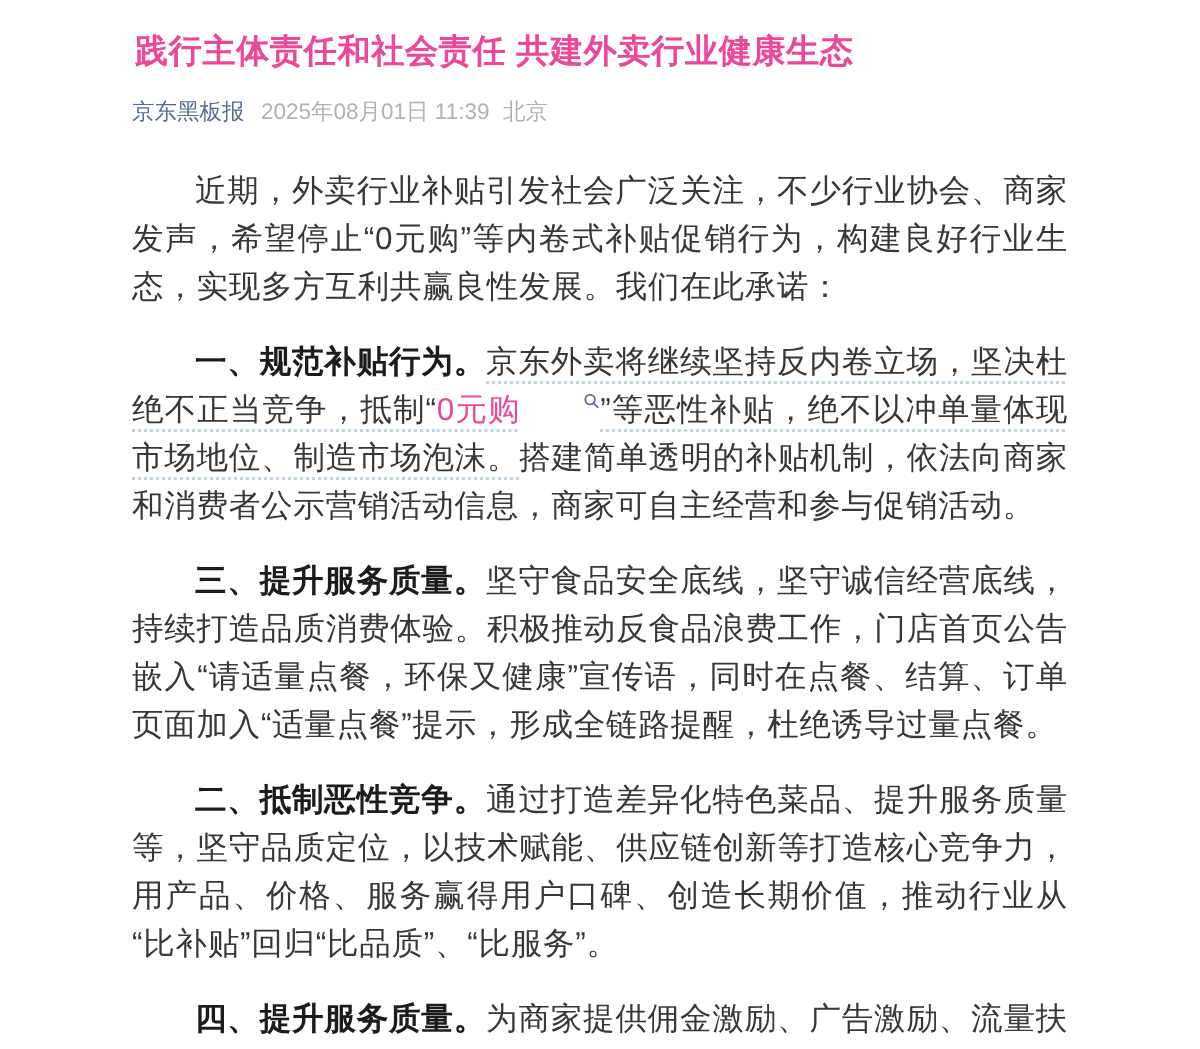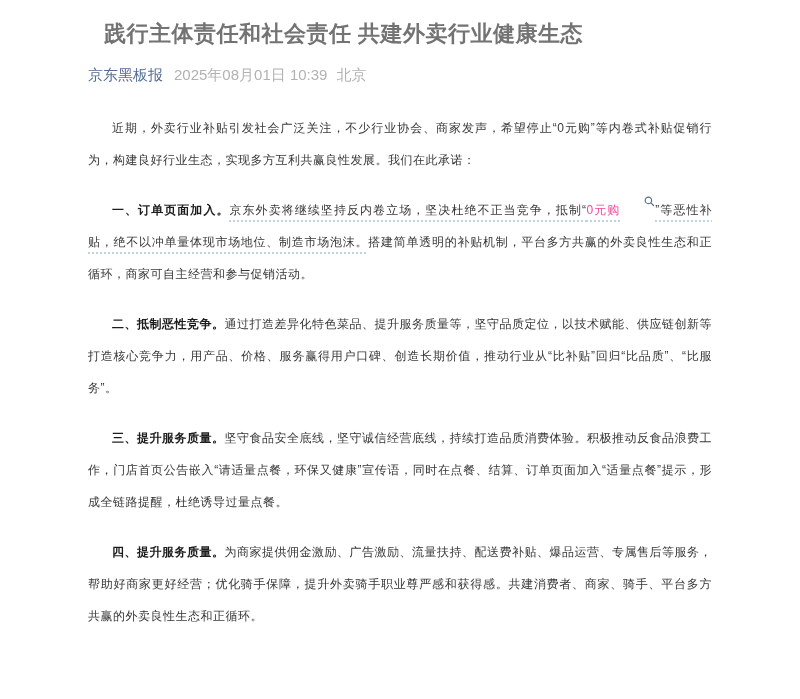--- a/index.html
+++ b/index.html
@@ -7,25 +7,25 @@
     width: 800px;
     height: 699px;
     background: #ffffff;
     overflow: hidden;
     font-family: "Liberation Sans", "DejaVu Sans", sans-serif;
   }
   .page {
     padding: 18px 88px 0 88px;
   }
   .article-title {
-    margin: 0 0 15px 16px;
+    margin: 0 0 15px 2px;
     font-size: 22px;
     line-height: 31px;
     font-weight: 700;
-    color: #737373;
+    color: #ec4899;
     letter-spacing: 0.5px;
   }
   .meta {
     display: flex;
     align-items: flex-start;
     margin: 0 0 27px 0;
     font-size: 15px;
     line-height: 21px;
   }
   .meta .author {
@@ -34,21 +34,21 @@
     cursor: pointer;
     text-decoration: none;
   }
   .meta .date, .meta .location {
     color: #b2b2b2;
     font-weight: 400;
   }
   .meta .location { margin-left: 9px; }
   .body-text p {
     margin: 0 0 18px 0;
-    font-size: 12px;
+    font-size: 21px;
     line-height: 32px;
     color: #373737;
     letter-spacing: 0.5px;
     text-align: justify;
     text-indent: 2em;
   }
   .body-text p b {
     font-weight: 700;
     color: #1c1c1c;
   }
@@ -74,34 +74,34 @@
 </style>
 </head>
 <body>
 
 <div class="page">
 
   <h1 class="article-title">践行主体责任和社会责任 共建外卖行业健康生态</h1>
 
   <div class="meta">
     <a class="author">京东黑板报</a>
-    <span class="date">2025年08月01日 10:39</span>
+    <span class="date">2025年08月01日 11:39</span>
     <span class="location">北京</span>
   </div>
 
   <div class="body-text">
 
     <p><span>近期，外卖行业补贴引发社会广泛关注，不少行业协会、商家发声，希望停止“0元购”等内卷式补贴促销行为，构建良好行业生态，实现多方互利共赢良性发展。我们在此承诺：</span></p>
 
-    <p><b>一、订单页面加入。</b><span class="dashed"><span>京东外卖将继续坚持反内卷立场，坚决杜绝不正当竞争，抵制“</span><a class="kw"><span>0元购</span><span class="kw-sup"><svg width="11" height="11" viewBox="0 0 12 12">
+    <p><b>一、规范补贴行为。</b><span class="dashed"><span>京东外卖将继续坚持反内卷立场，坚决杜绝不正当竞争，抵制“</span><a class="kw"><span>0元购</span><span class="kw-sup"><svg width="11" height="11" viewBox="0 0 12 12">
                 <circle cx="4.8" cy="4.8" r="3.5" fill="none" stroke="#576b95" stroke-width="1.3"></circle>
                 <line x1="7.5" y1="7.5" x2="10.4" y2="10.4" stroke="#576b95" stroke-width="1.3" stroke-linecap="round"></line>
-              </svg></span></a><span>”等恶性补贴，绝不以冲单量体现市场地位、制造市场泡沫。</span></span><span>搭建简单透明的补贴机制，平台多方共赢的外卖良性生态和正循环，商家可自主经营和参与促销活动。</span></p>
+              </svg></span></a><span>”等恶性补贴，绝不以冲单量体现市场地位、制造市场泡沫。</span></span><span>搭建简单透明的补贴机制，依法向商家和消费者公示营销活动信息，商家可自主经营和参与促销活动。</span></p>
+
+    <p><b>三、提升服务质量。</b><span>坚守食品安全底线，坚守诚信经营底线，持续打造品质消费体验。积极推动反食品浪费工作，门店首页公告嵌入“请适量点餐，环保又健康”宣传语，同时在点餐、结算、订单页面加入“适量点餐”提示，形成全链路提醒，杜绝诱导过量点餐。</span></p>
 
     <p><b>二、抵制恶性竞争。</b><span>通过打造差异化特色菜品、提升服务质量等，坚守品质定位，以技术赋能、供应链创新等打造核心竞争力，用产品、价格、服务赢得用户口碑、创造长期价值，推动行业从“比补贴”回归“比品质”、“比服务”。</span></p>
-
-    <p><b>三、提升服务质量。</b><span>坚守食品安全底线，坚守诚信经营底线，持续打造品质消费体验。积极推动反食品浪费工作，门店首页公告嵌入“请适量点餐，环保又健康”宣传语，同时在点餐、结算、订单页面加入“适量点餐”提示，形成全链路提醒，杜绝诱导过量点餐。</span></p>
 
     <p><b>四、提升服务质量。</b><span>为商家提供佣金激励、广告激励、流量扶持、配送费补贴、爆品运营、专属售后等服务，帮助好商家更好经营；优化骑手保障，提升外卖骑手职业尊严感和获得感。共建消费者、商家、骑手、平台多方共赢的外卖良性生态和正循环。</span></p>
 
   </div>
 
 </div>
 
 </body></html>

